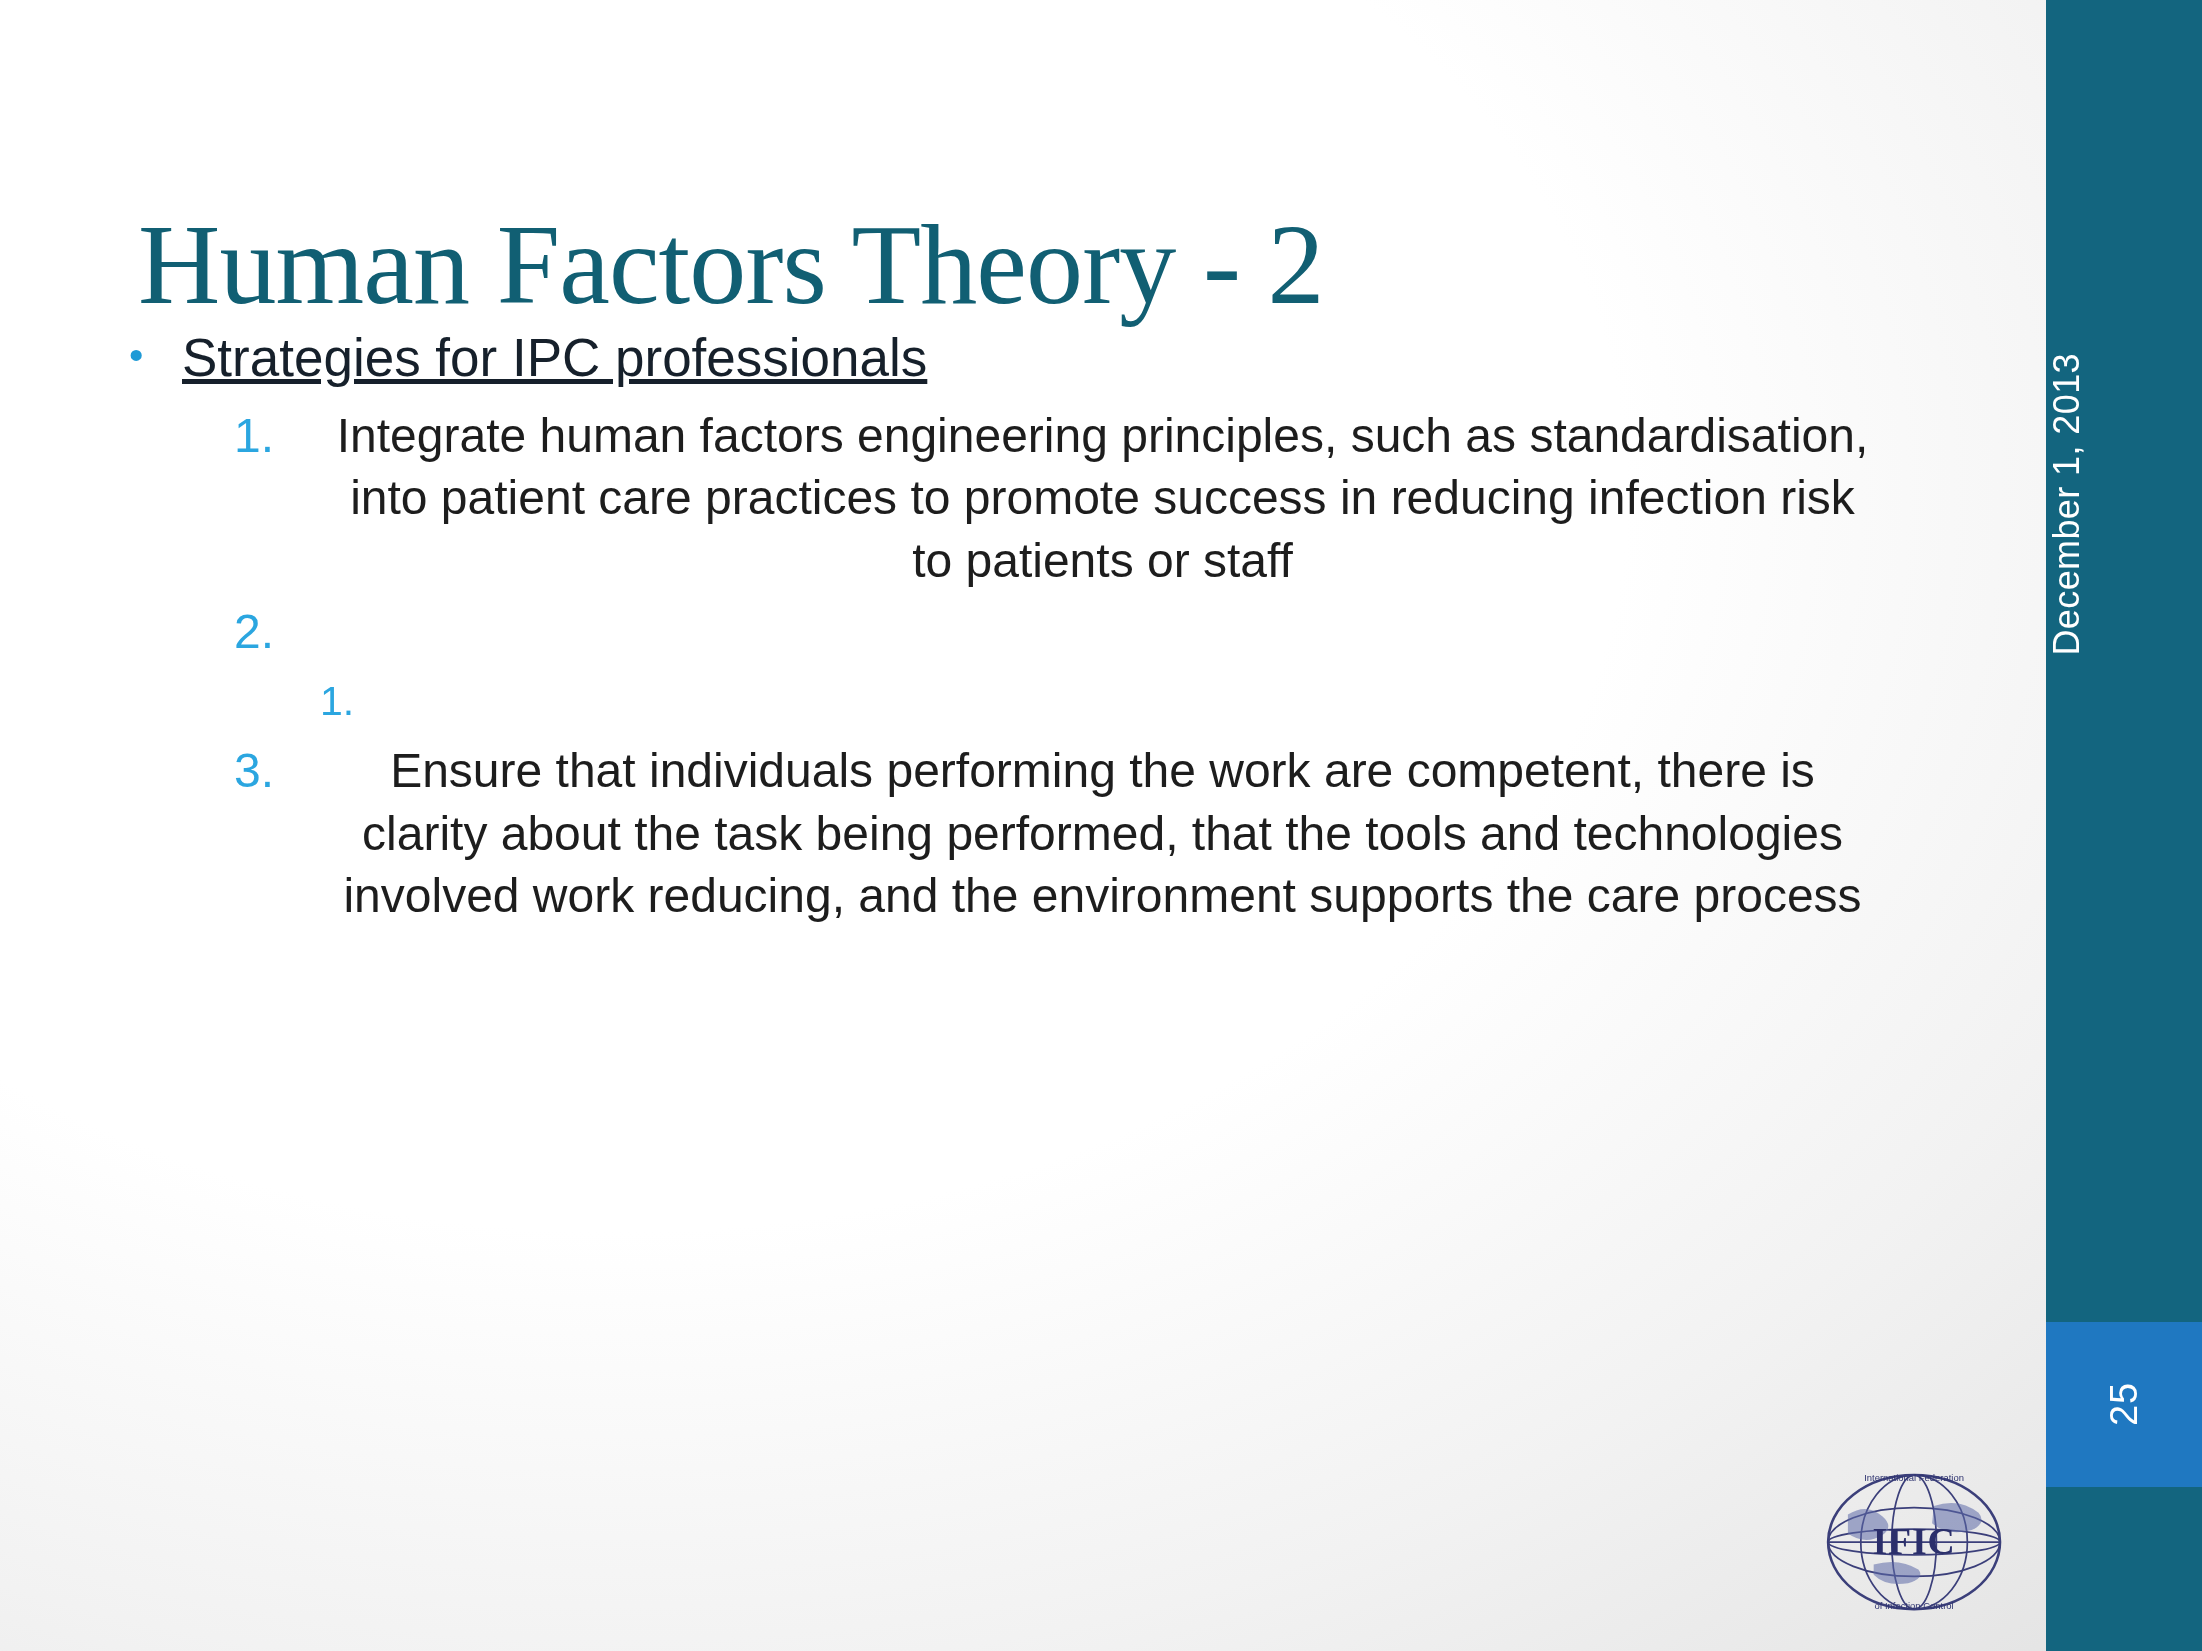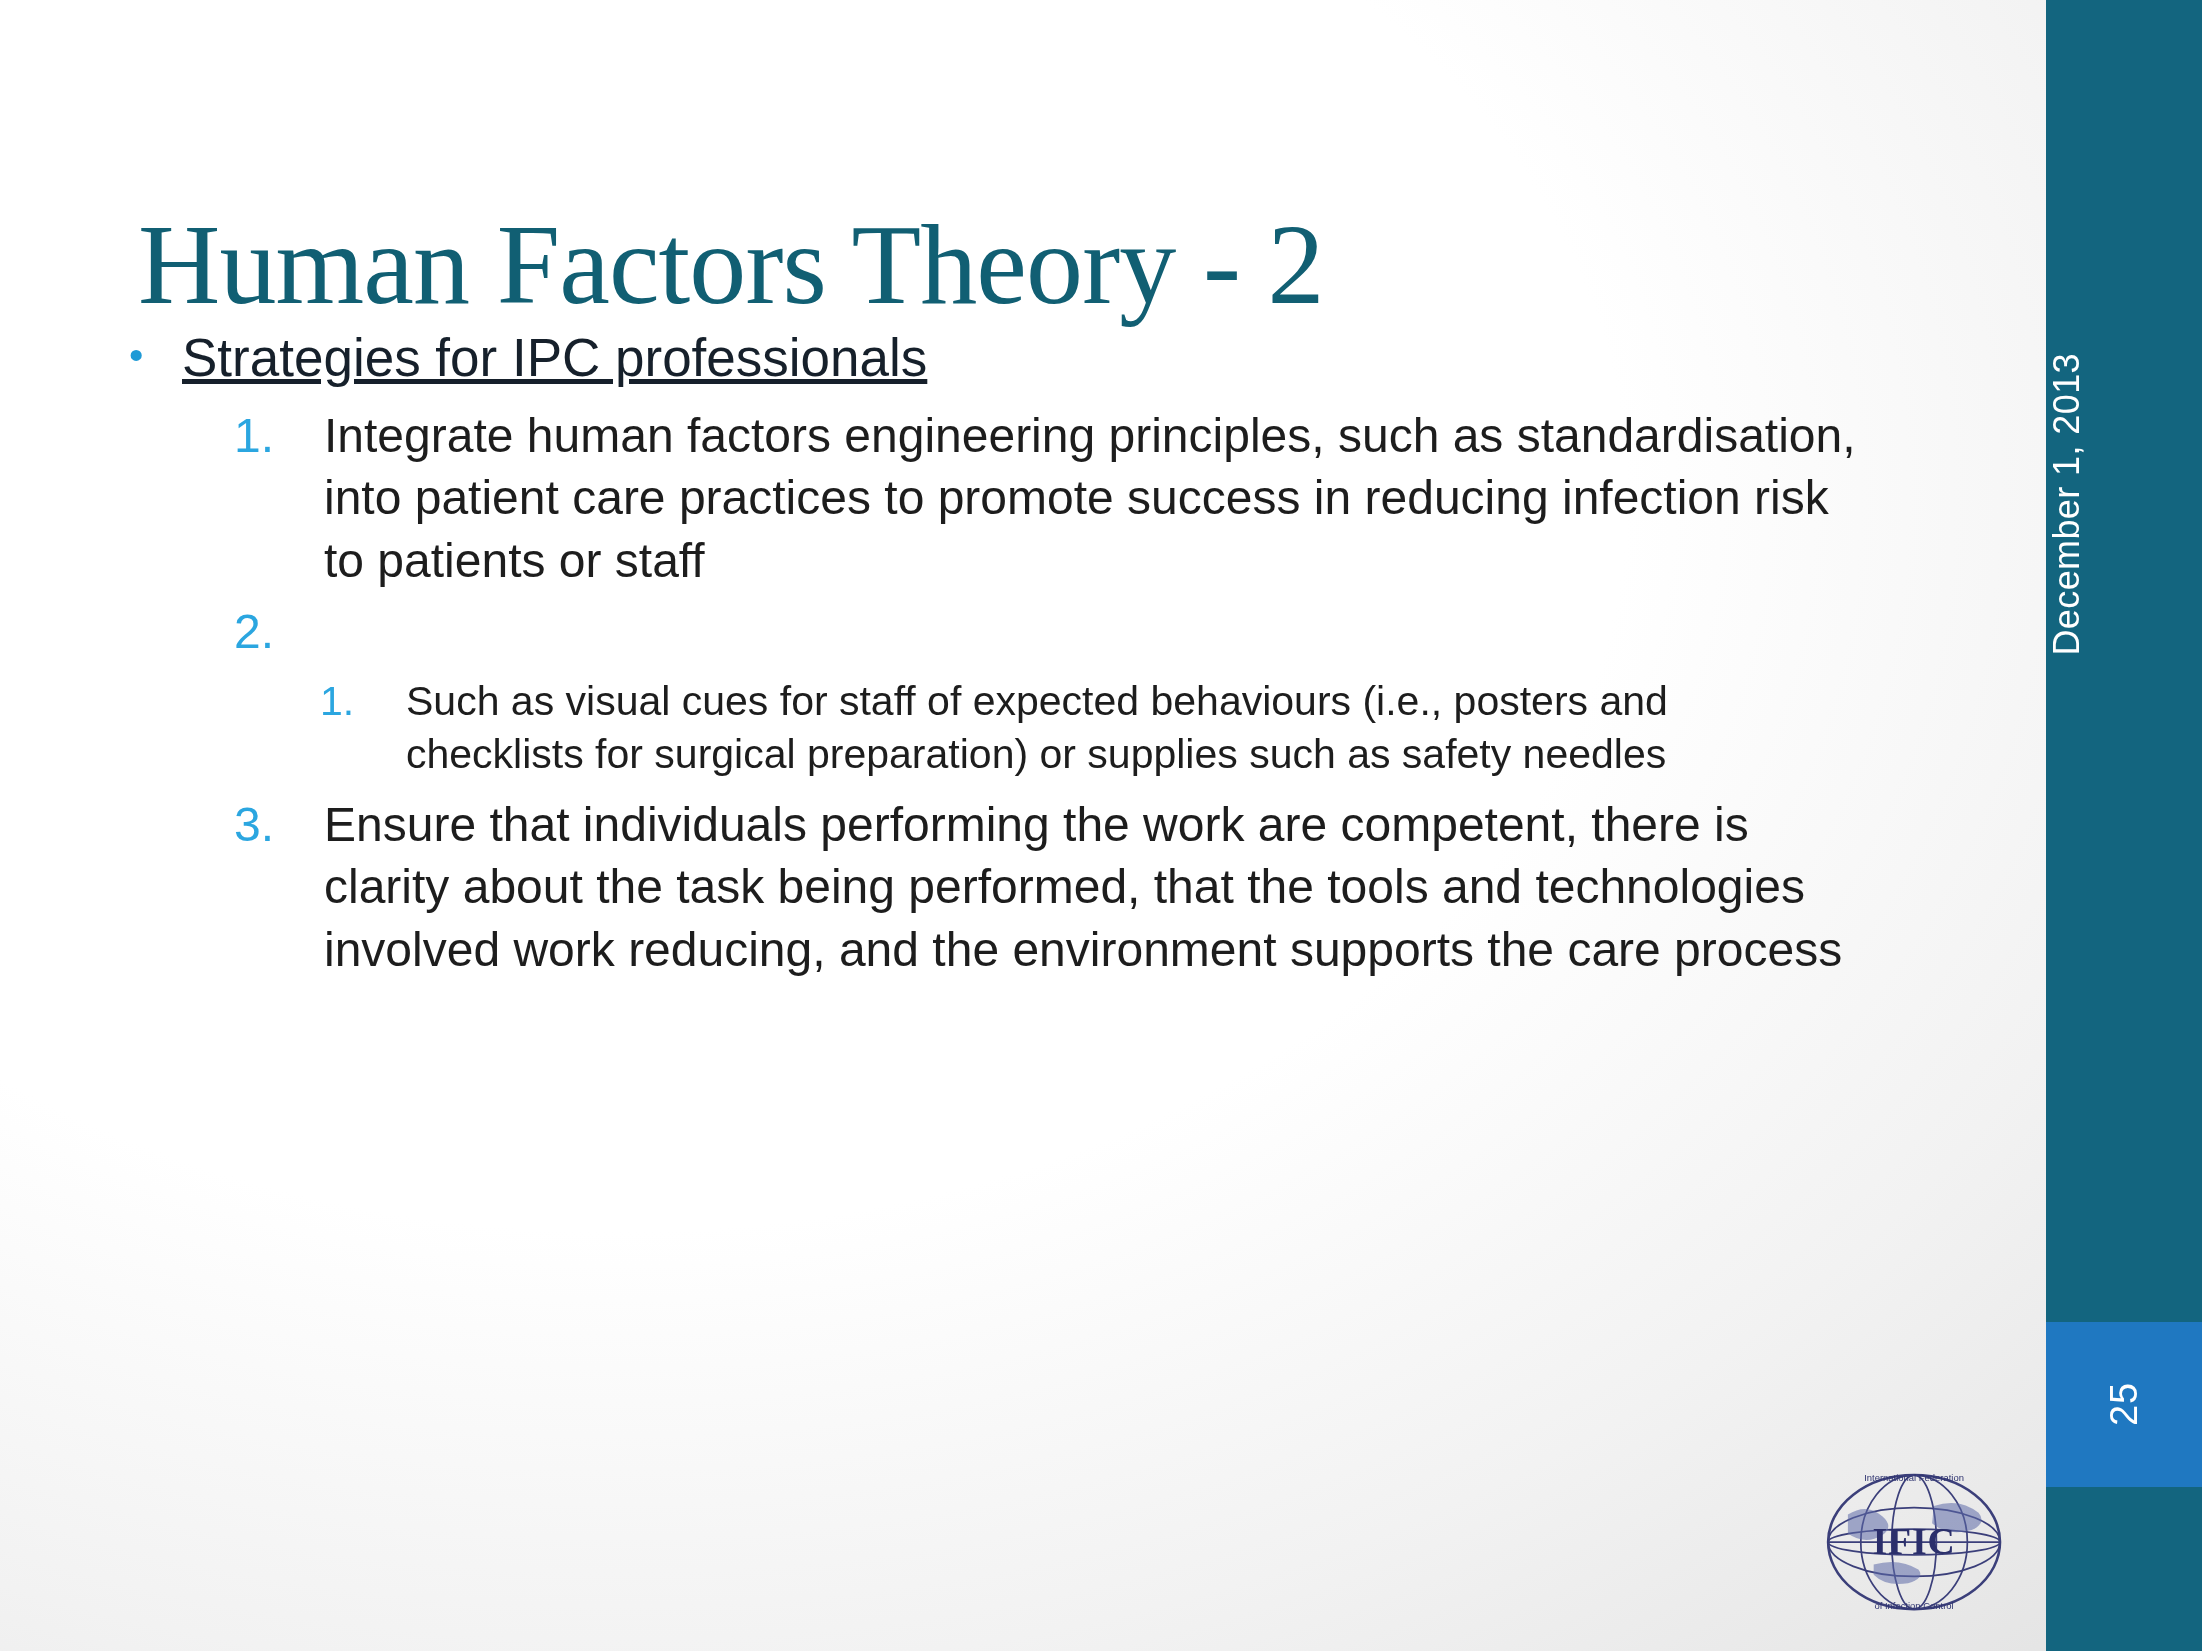--- a/index.html
+++ b/index.html
@@ -126,20 +126,21 @@
   }
   .lvl2 .marker {
     color: #2ba6e0;
     flex: 0 0 90px;
     width: 90px;
     text-align: left;
   }
   .lvl2 .text {
     flex: 1;
     max-width: 1557px;
+    text-align: center;
   }
 
   .lvl3 {
     display: flex;
     align-items: flex-start;
     color: #1d1d1d;
     font-size: 41px;
     line-height: 1.30;
     margin: 12px 0 12px 0;
     padding-left: 191px;
@@ -191,21 +192,20 @@
       <span class="marker">1.</span>
       <span class="text">Integrate human factors engineering principles, such as standardisation, into patient care practices to promote success in reducing infection risk to patients or staff</span>
     </div>
 
     <div class="lvl2">
       <span class="marker">2.</span>
     </div>
 
     <div class="lvl3">
       <span class="marker">1.</span>
-      <span class="text">Such as visual cues for staff of expected behaviours (i.e., posters and checklists for surgical preparation) or supplies such as safety needles</span>
     </div>
 
     <div class="lvl2">
       <span class="marker">3.</span>
       <span class="text">Ensure that individuals performing the work are competent, there is clarity about the task being performed, that the tools and technologies involved work reducing, and the environment supports the care process</span>
     </div>
 
   </div>
 
   <div class="logo">

